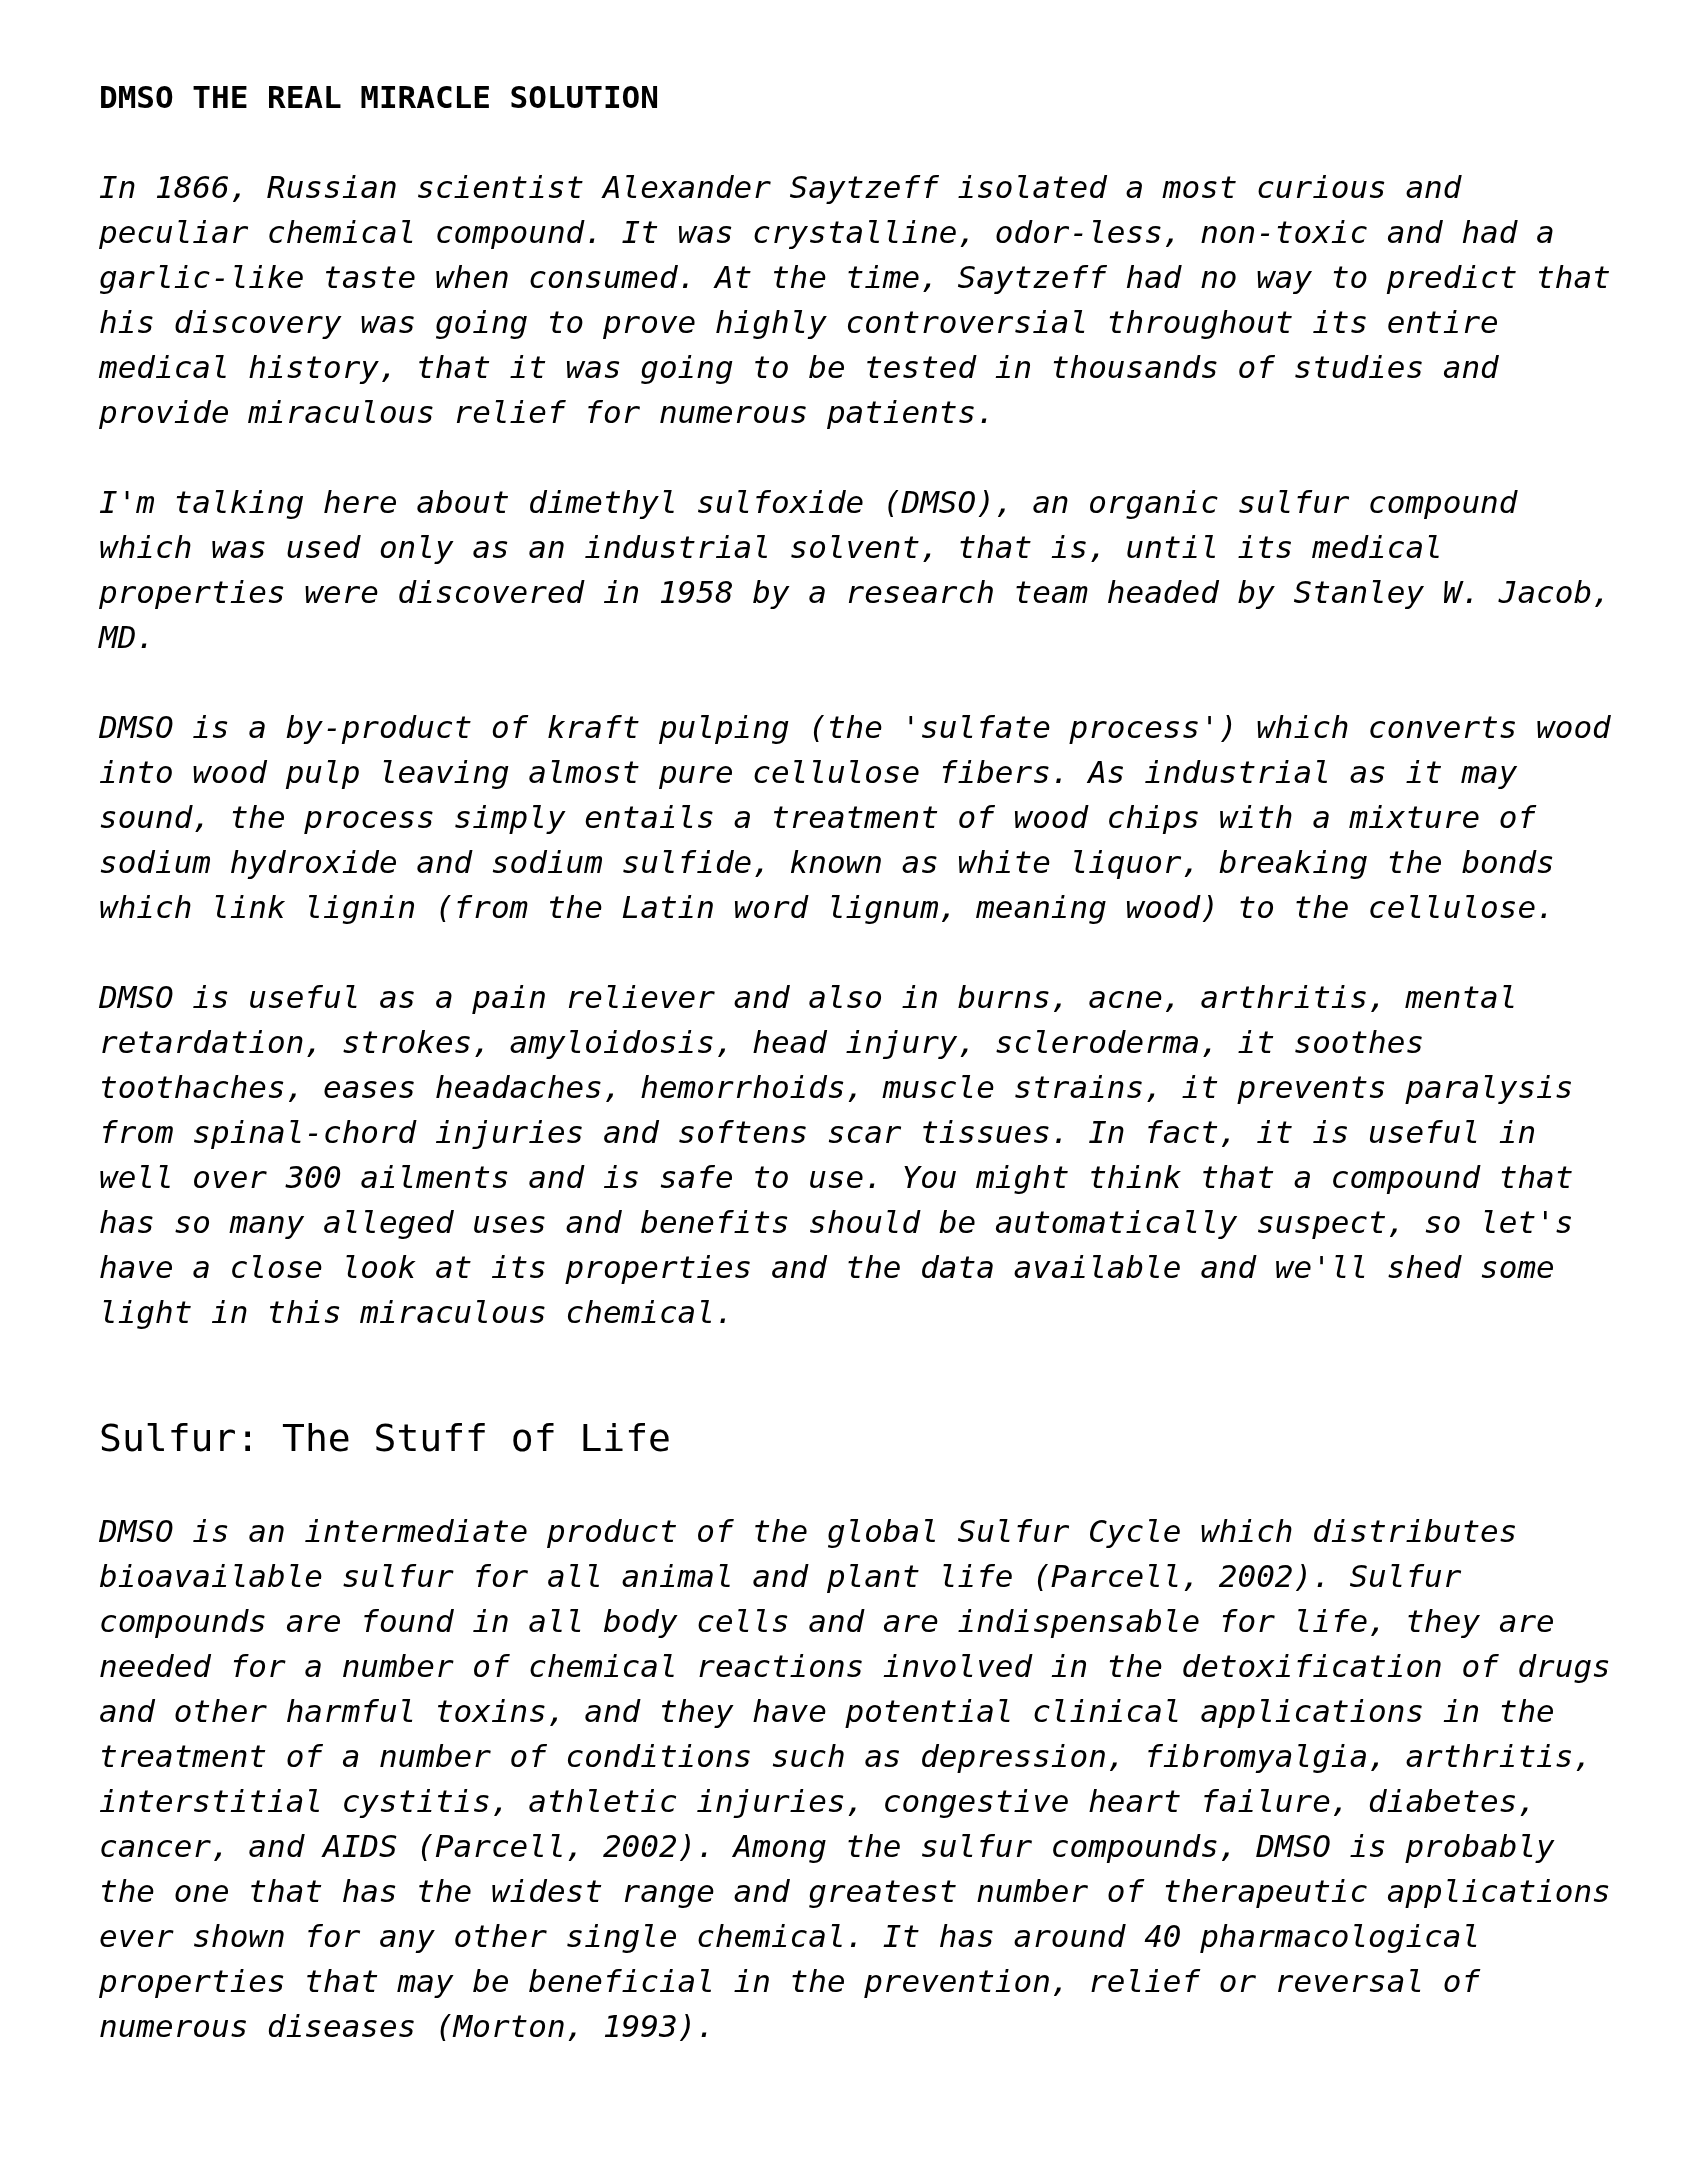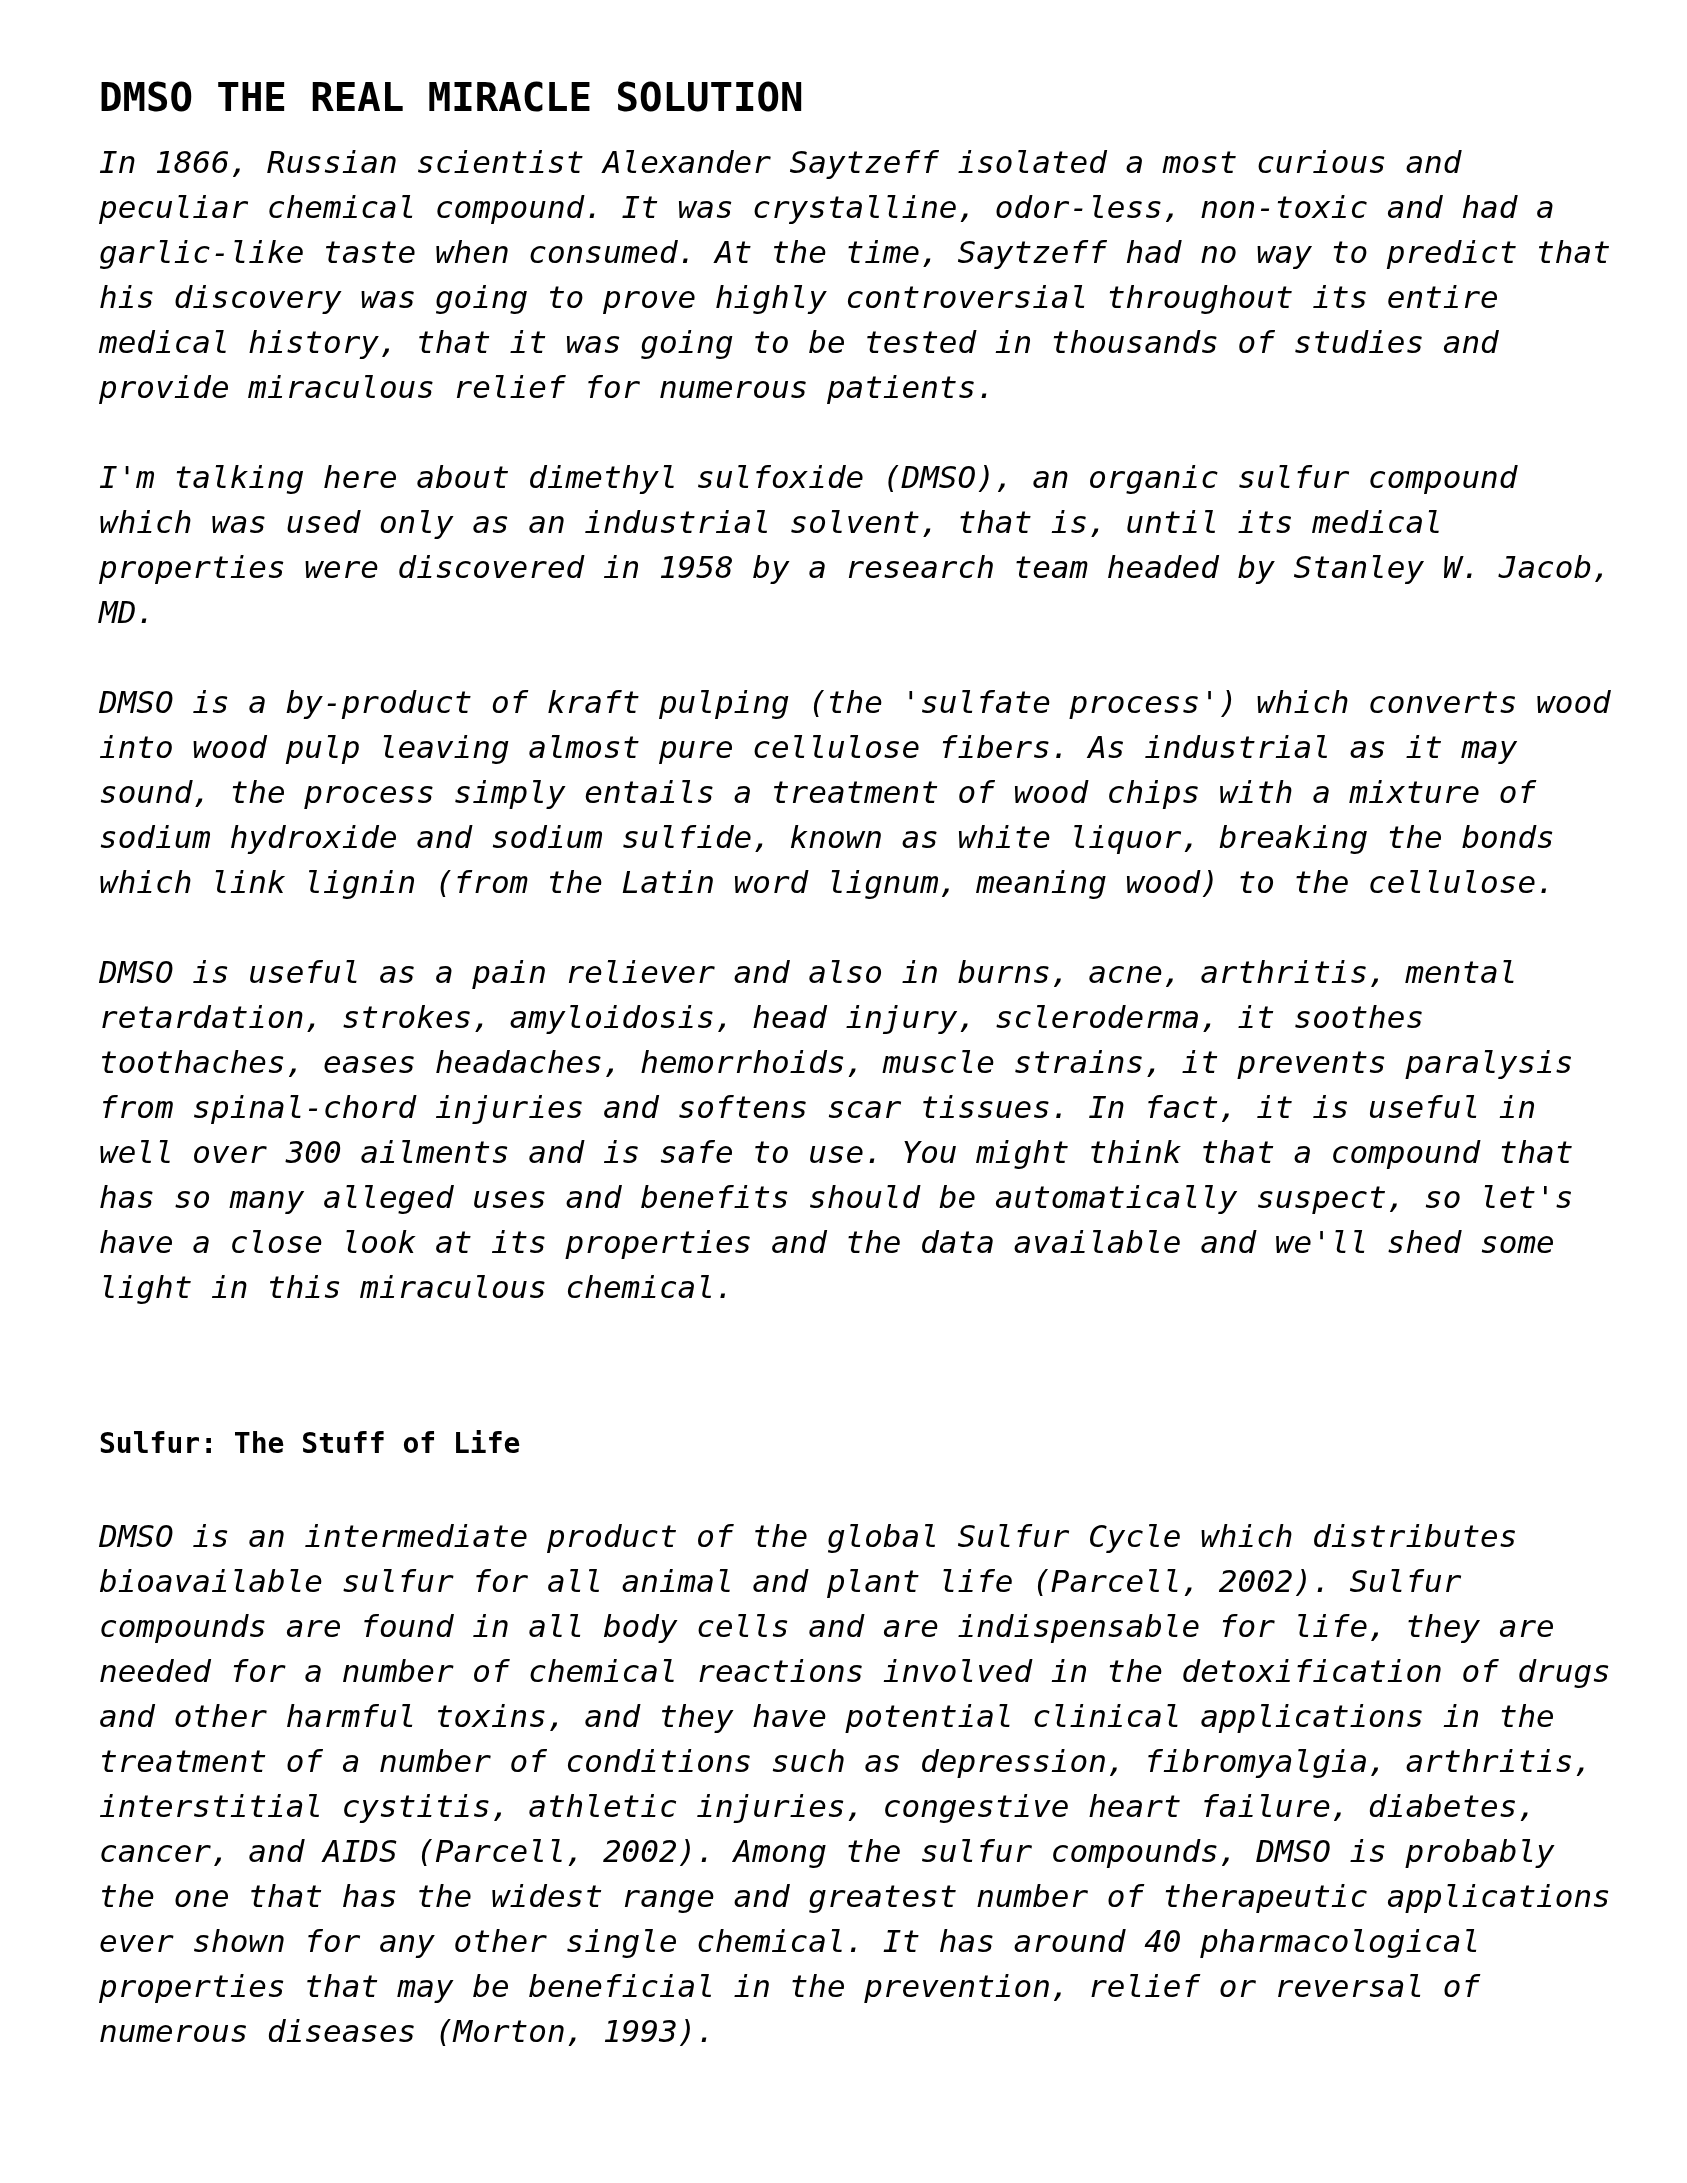--- a/index.html
+++ b/index.html
@@ -14,36 +14,36 @@
     box-sizing: border-box;
     background: #ffffff;
     color: #000000;
     font-family: "DejaVu Sans Mono", "Liberation Mono", monospace;
     font-size: 31px;
     line-height: 45px;
     padding: 75px 55px 0 99px;
     overflow: hidden;
   }
   .doc-title {
-    font-size: 39px;
+    font-size: 31px;
     font-weight: bold;
     line-height: 45px;
-    margin: 0 0 20px 0;
+    margin: 0 0 45px 0;
     white-space: pre;
   }
   .doc-paragraph {
     margin: 7px 0 45px 0;
     white-space: pre;
     font-style: italic;
   }
   .doc-section-heading {
-    font-size: 28px;
-    font-weight: bold;
+    font-size: 38px;
+    font-weight: normal;
     line-height: 45px;
-    margin: 111px 0 48px 0;
+    margin: 81px 0 48px 0;
     white-space: pre;
   }
 </style>
 </head>
 <body>
 
 <div class="page">
   <h1 class="doc-title">DMSO THE REAL MIRACLE SOLUTION</h1>
 
   <p class="doc-paragraph">In 1866, Russian scientist Alexander Saytzeff isolated a most curious and

